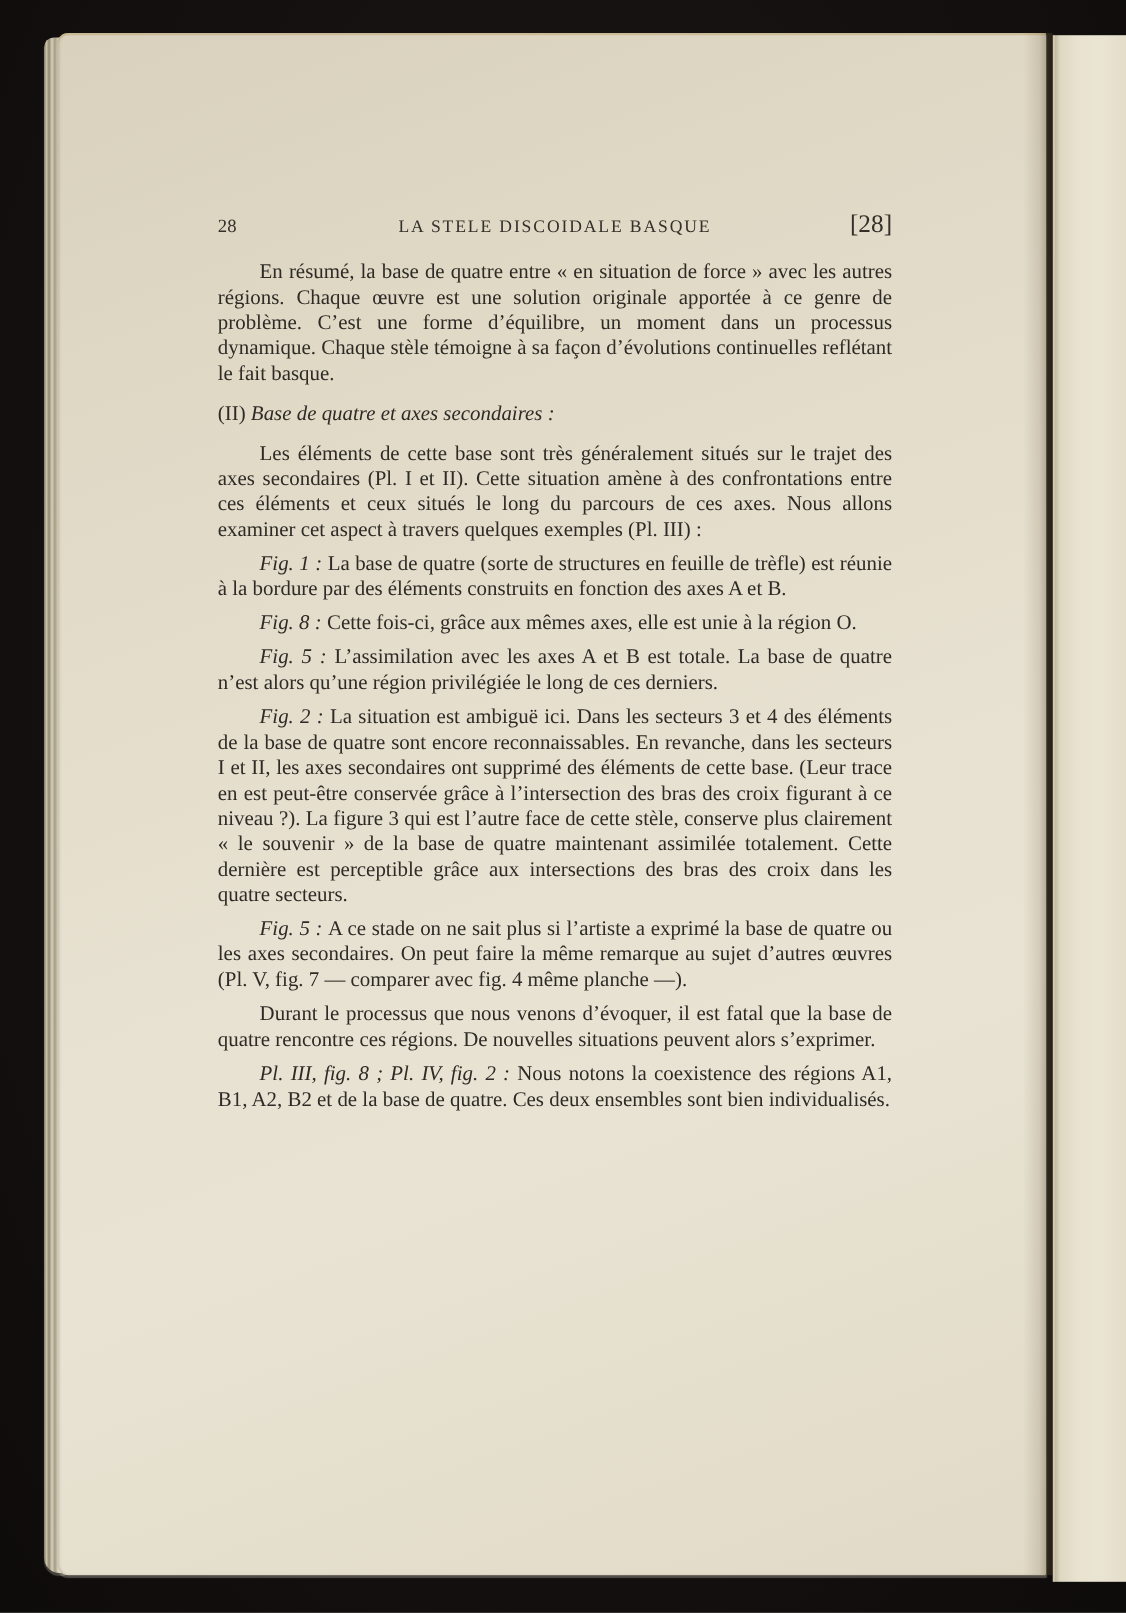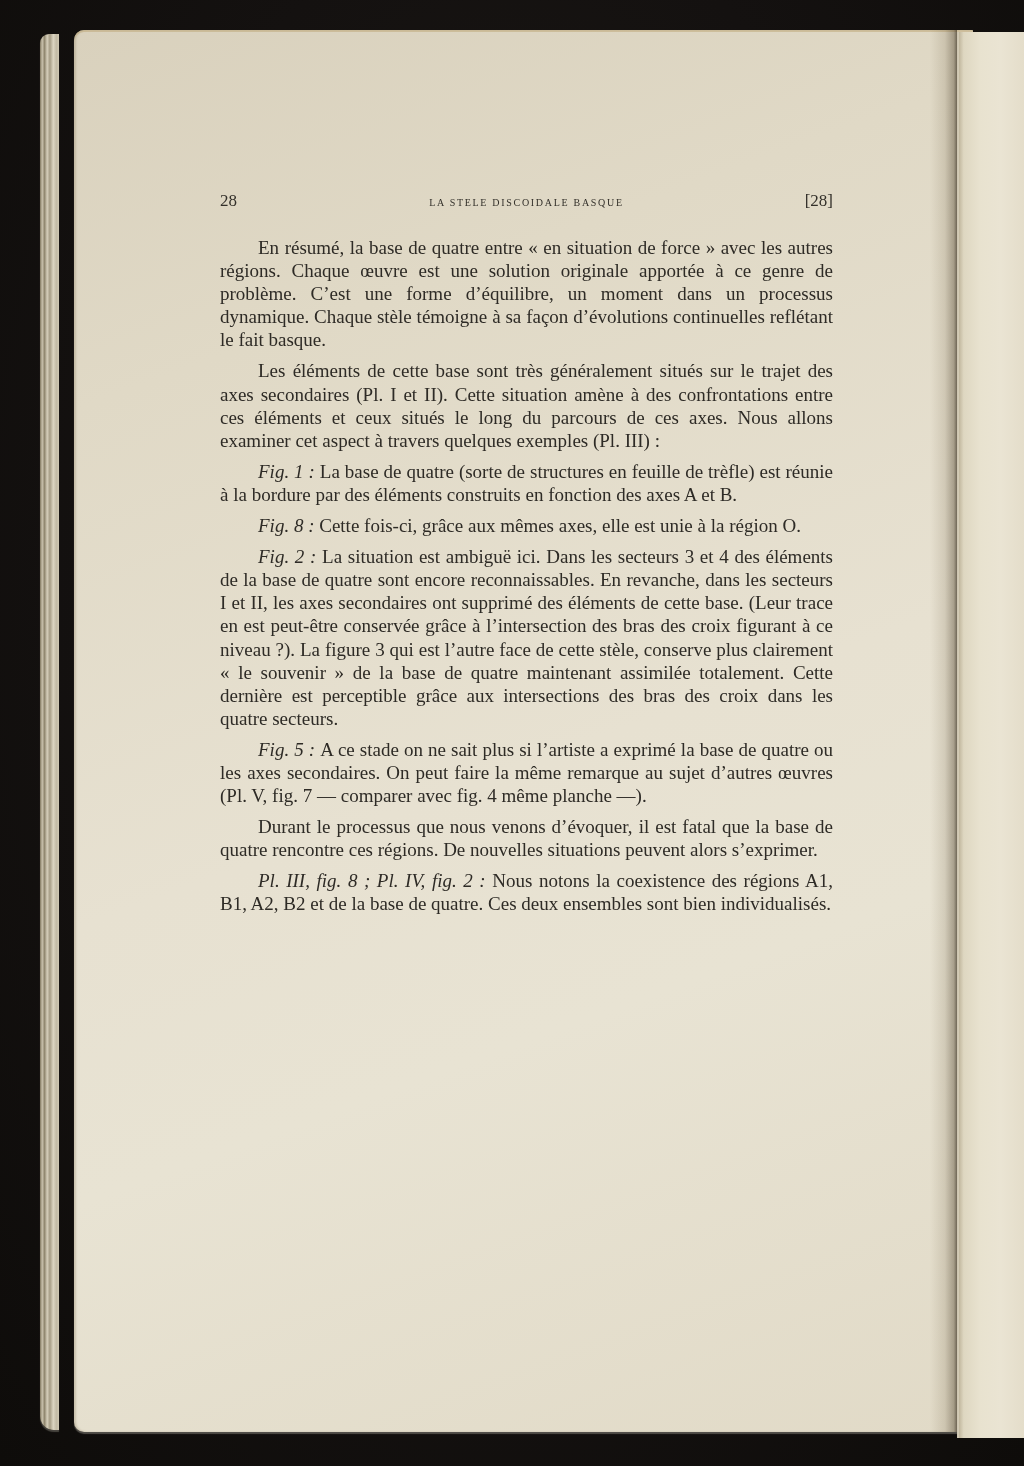--- a/index.html
+++ b/index.html
@@ -22,21 +22,21 @@
     background: linear-gradient(90deg,
       #80775f 0%, #c8c0ab 12%, #90876f 24%,
       #d6cfbb 38%, #a59c85 52%, #dcd5c2 70%,
       #c2baa5 86%, #cfc8b4 100%);
     box-shadow: 0 2px 1px rgba(240,234,218,0.25);
   }
 
   
   .page {
     position: absolute;
-    left: 74px; top: 30px;
+    left: 52px; top: 30px;
     width: 899px; height: 1402px;
     border-radius: 10px 1px 1px 10px;
     background: linear-gradient(160deg,
       #d9d1bd 0%, #e0d9c6 22%, #e7e1d1 52%, #e8e3d3 68%, #e1dac7 100%);
     box-shadow:
       inset 0 2px 0 rgba(193,172,124,0.55),
       inset 2px 0 2px rgba(150,138,110,0.35),
       0 2px 1px rgba(248,243,229,0.28);
   }
 
@@ -66,22 +66,22 @@
   .header {
     position: absolute;
     left: 146px; top: 161px;
     width: 613px;
     display: grid;
     grid-template-columns: 1fr auto 1fr;
     align-items: baseline;
     color: #33302a;
   }
   .header .num-left  { justify-self: start; font-size: 17px; }
-  .header .title     { justify-self: center; font-size: 10px; letter-spacing: 1.7px; white-space: nowrap; }
-  .header .num-right { justify-self: end; font-size: 17px; }
+  .header .title     { justify-self: center; font-size: 16px; letter-spacing: 1.7px; white-space: nowrap; }
+  .header .num-right { justify-self: end; font-size: 23px; }
 
   .body-text {
     position: absolute;
     left: 146px; top: 206px;
     width: 613px;
     font-size: 19px;
     line-height: 23.1px;
     text-align: justify;
     color: #2e2b26;
   }
@@ -106,23 +106,25 @@
   <div class="page">
 
     <div class="header">
       <span class="num-left">28</span>
       <span class="title">LA STELE DISCOIDALE BASQUE</span>
       <span class="num-right">[28]</span>
     </div>
 
     <div class="body-text" id="body-text">
         <p><span>En résumé, la base de quatre entre « en situation de force » avec les autres régions. Chaque œuvre est une solution originale apportée à ce genre de problème. C’est une forme d’équilibre, un moment dans un processus dynamique. Chaque stèle témoigne à sa façon d’évolutions continuelles reflétant le fait basque.</span></p>
+        <p class="heading"><span>(II) </span><span class="it">Base de quatre et axes secondaires :</span></p>
         <p><span>Les éléments de cette base sont très généralement situés sur le trajet des axes secondaires (Pl. I et II). Cette situation amène à des confrontations entre ces éléments et ceux situés le long du parcours de ces axes. Nous allons examiner cet aspect à travers quelques exemples (Pl. III) :</span></p>
         <p><span class="it">Fig. 1 : </span><span>La base de quatre (sorte de structures en feuille de trèfle) est réunie à la bordure par des éléments construits en fonction des axes A et B.</span></p>
         <p><span class="it">Fig. 8 : </span><span>Cette fois-ci, grâce aux mêmes axes, elle est unie à la région O.</span></p>
+        <p><span class="it">Fig. 5 : </span><span>L’assimilation avec les axes A et B est totale. La base de quatre n’est alors qu’une région privilégiée le long de ces derniers.</span></p>
         <p><span class="it">Fig. 2 : </span><span>La situation est ambiguë ici. Dans les secteurs 3 et 4 des éléments de la base de quatre sont encore reconnaissables. En revanche, dans les secteurs I et II, les axes secondaires ont supprimé des éléments de cette base. (Leur trace en est peut-être conservée grâce à l’intersection des bras des croix figurant à ce niveau ?). La figure 3 qui est l’autre face de cette stèle, conserve plus clairement « le souvenir » de la base de quatre maintenant assimilée totalement. Cette dernière est perceptible grâce aux intersections des bras des croix dans les quatre secteurs.</span></p>
         <p><span class="it">Fig. 5 : </span><span>A ce stade on ne sait plus si l’artiste a exprimé la base de quatre ou les axes secondaires. On peut faire la même remarque au sujet d’autres œuvres (Pl. V, fig. 7 — comparer avec fig. 4 même planche —).</span></p>
         <p><span>Durant le processus que nous venons d’évoquer, il est fatal que la base de quatre rencontre ces régions. De nouvelles situations peuvent alors s’exprimer.</span></p>
         <p><span class="it">Pl. III, fig. 8 ; Pl. IV, fig. 2 : </span><span>Nous notons la coexistence des régions A1, B1, A2, B2 et de la base de quatre. Ces deux ensembles sont bien individualisés.</span></p>
       </div>
 
   </div>
 
   <div class="gutter"></div>
   <div class="right-page"></div>

